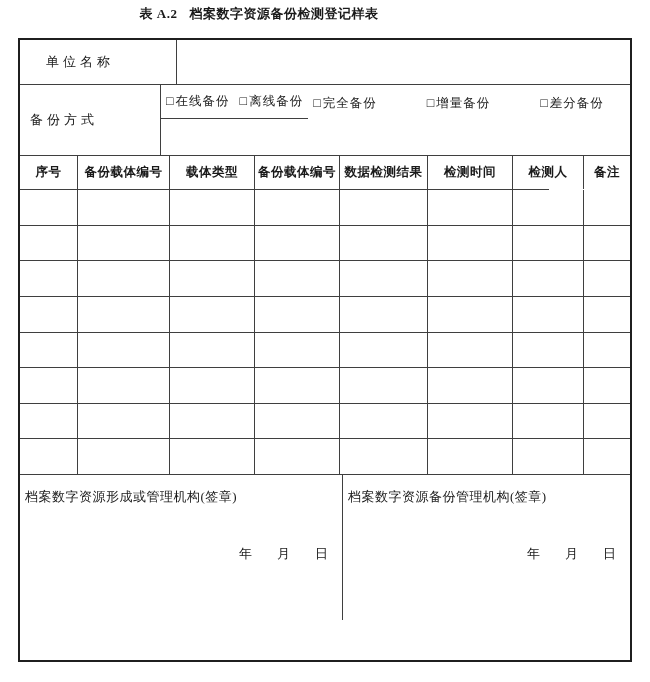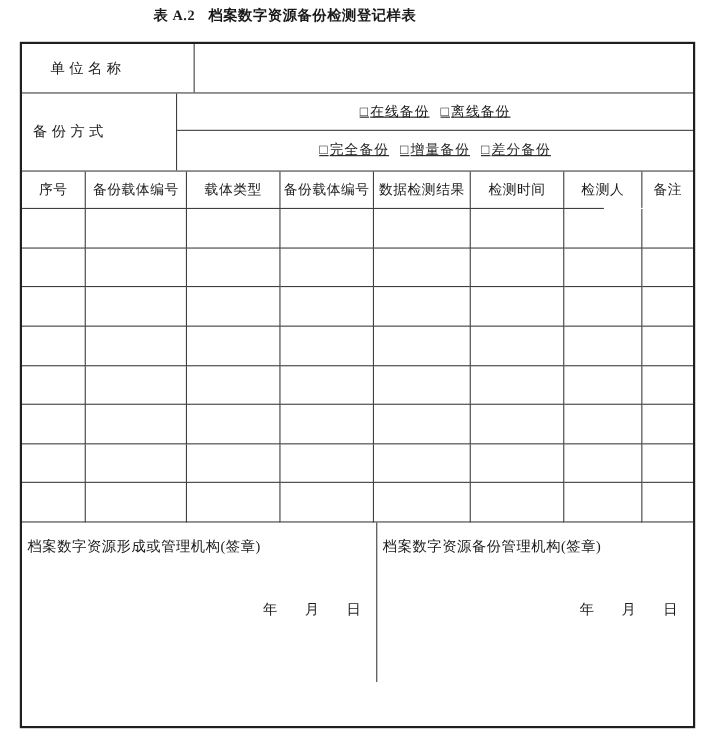--- a/index.html
+++ b/index.html
@@ -34,35 +34,36 @@
     display:flex; align-items:center;
     padding-left:10px;
     font-size:13px; letter-spacing:4px;
   }
   .value-cell { flex:1; }
 
   .r-unit { height:45px; border-bottom:1px solid #3f3f3f;padding-left:16px; }
   .r-method { height:71px; border-bottom:1px solid #3f3f3f; }
   .r-time { height:40px; border-bottom:1px solid #3f3f3f; }
 
-  .method-right { flex:1; display:flex; flex-direction:column;text-decoration:underline; }
+  .method-right { flex:1; display:flex; flex-direction:row; }
   .opt-row {
     display:flex; align-items:center; justify-content:center;
     font-size:12.5px; letter-spacing:1px;
   }
   .opt-row-1 { height:34px; border-bottom:1px solid #3f3f3f; }
-  .opt-row-2 { height:37px; }
+  .opt-row-2 { height:37px;gap:40px; }
   .opt { white-space:nowrap; margin:0 5px; }
   .cb { margin-right:1px; }
 
   .grid-header {
     display:grid;
     grid-template-columns:58px 92px 85px 85px 88px 85px 71px 46px;
     height:34px; width:529px;
     border-bottom:1px solid #3f3f3f;
+    font-weight:bold;
   }
   .hcell {
     display:flex; align-items:center; justify-content:center;
     font-size:12.5px; letter-spacing:0.5px;
     border-right:1px solid #3f3f3f;
     white-space:nowrap;
   }
   .hcell:last-child { border-right:none; }
 
   .grid-body {

